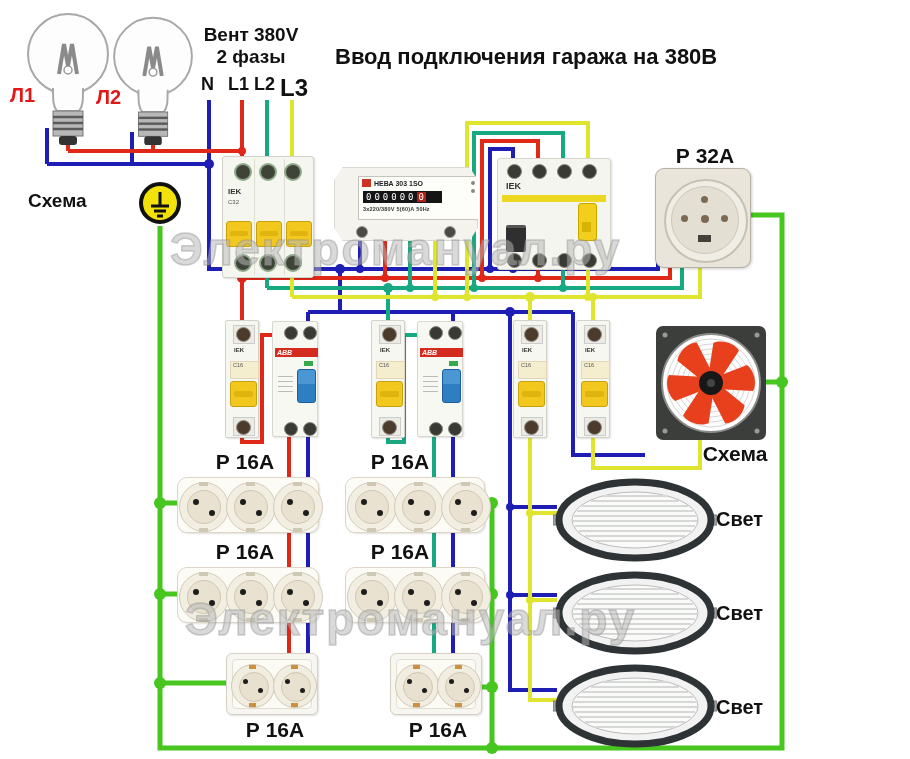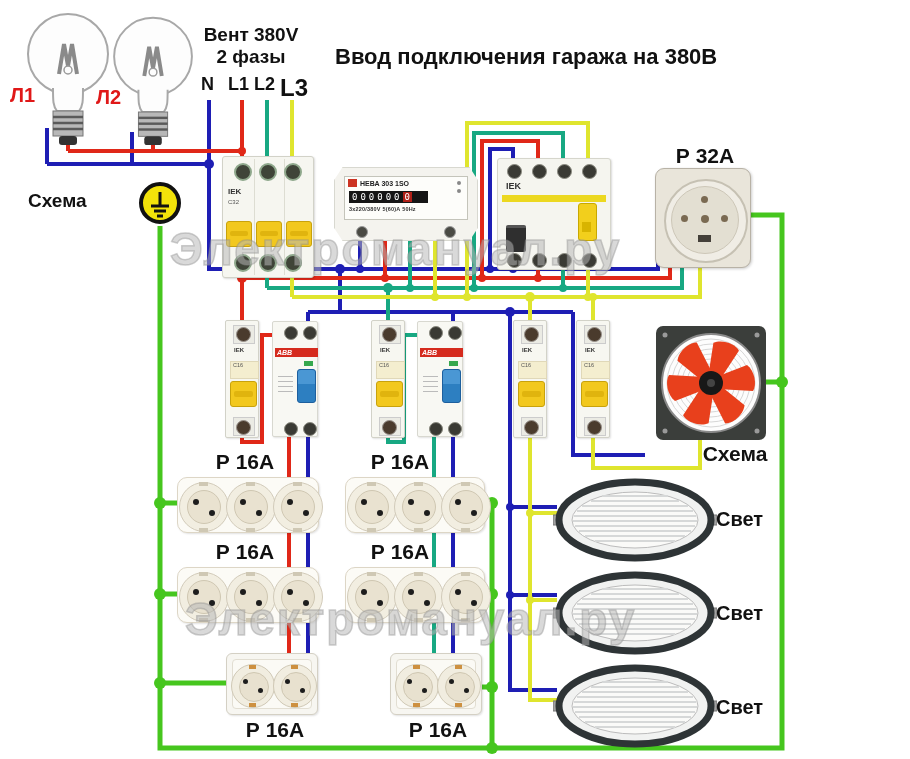--- a/index.html
+++ b/index.html
@@ -23,21 +23,21 @@
   
   .mainbrk{width:92px;height:122px;background:#f6f6f0;border:1px solid #d2d2c8;border-radius:3px;box-shadow:1px 1px 2px rgba(0,0,0,0.15);}
   .sep{position:absolute;top:2px;bottom:2px;width:1px;background:#ddddd2;}
   .mscrew{position:absolute;width:14px;height:14px;border-radius:50%;background:#3f4438;border:2px solid #8fa88c;}
   .brand-sm{position:absolute;font-weight:bold;font-size:8px;color:#333;}
   .rating-sm{position:absolute;font-size:6px;color:#555;}
   .lever{position:absolute;width:24px;height:24px;background:#f2c81e;border:1px solid #c8a20c;border-radius:3px;}
   .lever::after{content:"";position:absolute;left:3px;right:3px;top:9px;height:5px;background:#e0b40e;border-radius:2px;}
   
   .meter{width:144px;height:74px;background:#f4f3ee;clip-path:polygon(0 18%,6% 0,94% 0,100% 18%,100% 82%,94% 100%,6% 100%,0 82%);box-shadow:0 0 0 1px #d8d8d0 inset;}
-  .meter-panel{position:absolute;left:10px;top:9px;width:122px;height:42px;background:#fdfdfa;border:1px solid #c4c4ba;}
+  .meter-panel{position:absolute;left:24px;top:9px;width:122px;height:42px;background:#fdfdfa;border:1px solid #c4c4ba;}
   .meter-row1{display:flex;align-items:center;gap:3px;margin:2px 3px 1px 3px;}
   .meter-logo{width:9px;height:8px;background:#cc3322;display:inline-block;}
   .meter-model{font-weight:bold;font-size:7px;color:#222;}
   .meter-display{position:absolute;left:4px;top:14px;width:76px;height:12px;background:#151515;color:#fff;font-family:"DejaVu Sans Mono",monospace;font-size:9px;line-height:12px;padding-left:3px;letter-spacing:3px;}
   .dg-red{background:#b02018;padding:0 2px;letter-spacing:0;}
   .meter-spec{position:absolute;left:4px;top:29px;font-size:5.5px;font-weight:bold;color:#333;letter-spacing:0.2px;}
   .meter-seal{position:absolute;width:4px;height:4px;border-radius:50%;background:#888;}
   .meter-screw{position:absolute;width:10px;height:10px;border-radius:50%;background:#4a4a44;border:1px solid #999;}
   
   .rcd{width:114px;height:112px;background:#f5f5ef;border:1px solid #d6d6cc;border-radius:3px;box-shadow:1px 1px 2px rgba(0,0,0,0.15);}

